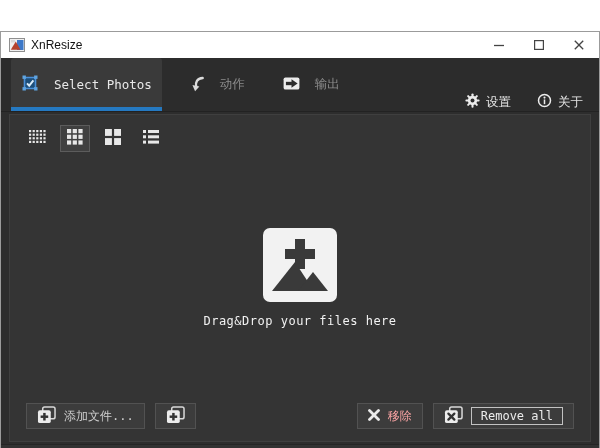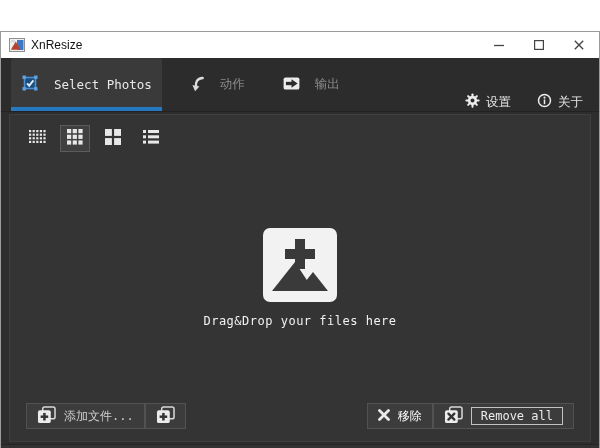--- a/index.html
+++ b/index.html
@@ -67,29 +67,29 @@
   .drop-area {
     flex: 1 1 auto; display: flex; flex-direction: column;
     align-items: center; justify-content: center;
   }
   .drop-hint { margin-top: 7px; font-size: 12px; color: #f2f2f2; letter-spacing: 0.5px; }
 
   .actions-row {
     flex: 0 0 auto; display: flex; justify-content: space-between;
     padding: 0 16px 12px 16px;
   }
-  .btn-group { display: flex; }
+  .btn-group { display: flex; gap: 10px; }
   .btn {
     display: inline-flex; align-items: center; gap: 8px;
     height: 26px; padding: 0 10px;
     background: #3c3c3c; border: 1px solid #525252;
     color: #cfcfcf; font-size: 12px;
     font-family: "DejaVu Sans Mono", "DejaVu Sans", monospace;
   }
-  .btn .lbl-disabled { color: #ffffff; }
+  .btn .lbl-disabled { color: #fca5a5; }
   .btn .lbl-framed { border: 1px solid #c2c2c2; padding: 1px 9px; color: #ececec; }
 
   
   .footer {
     flex: 0 0 34px; background: #323232; border-top: 1px solid #252525;
     margin-top: 2px;
     display: flex; align-items: center; justify-content: flex-end;
     padding-right: 10px;
   }
   .btn-close {

